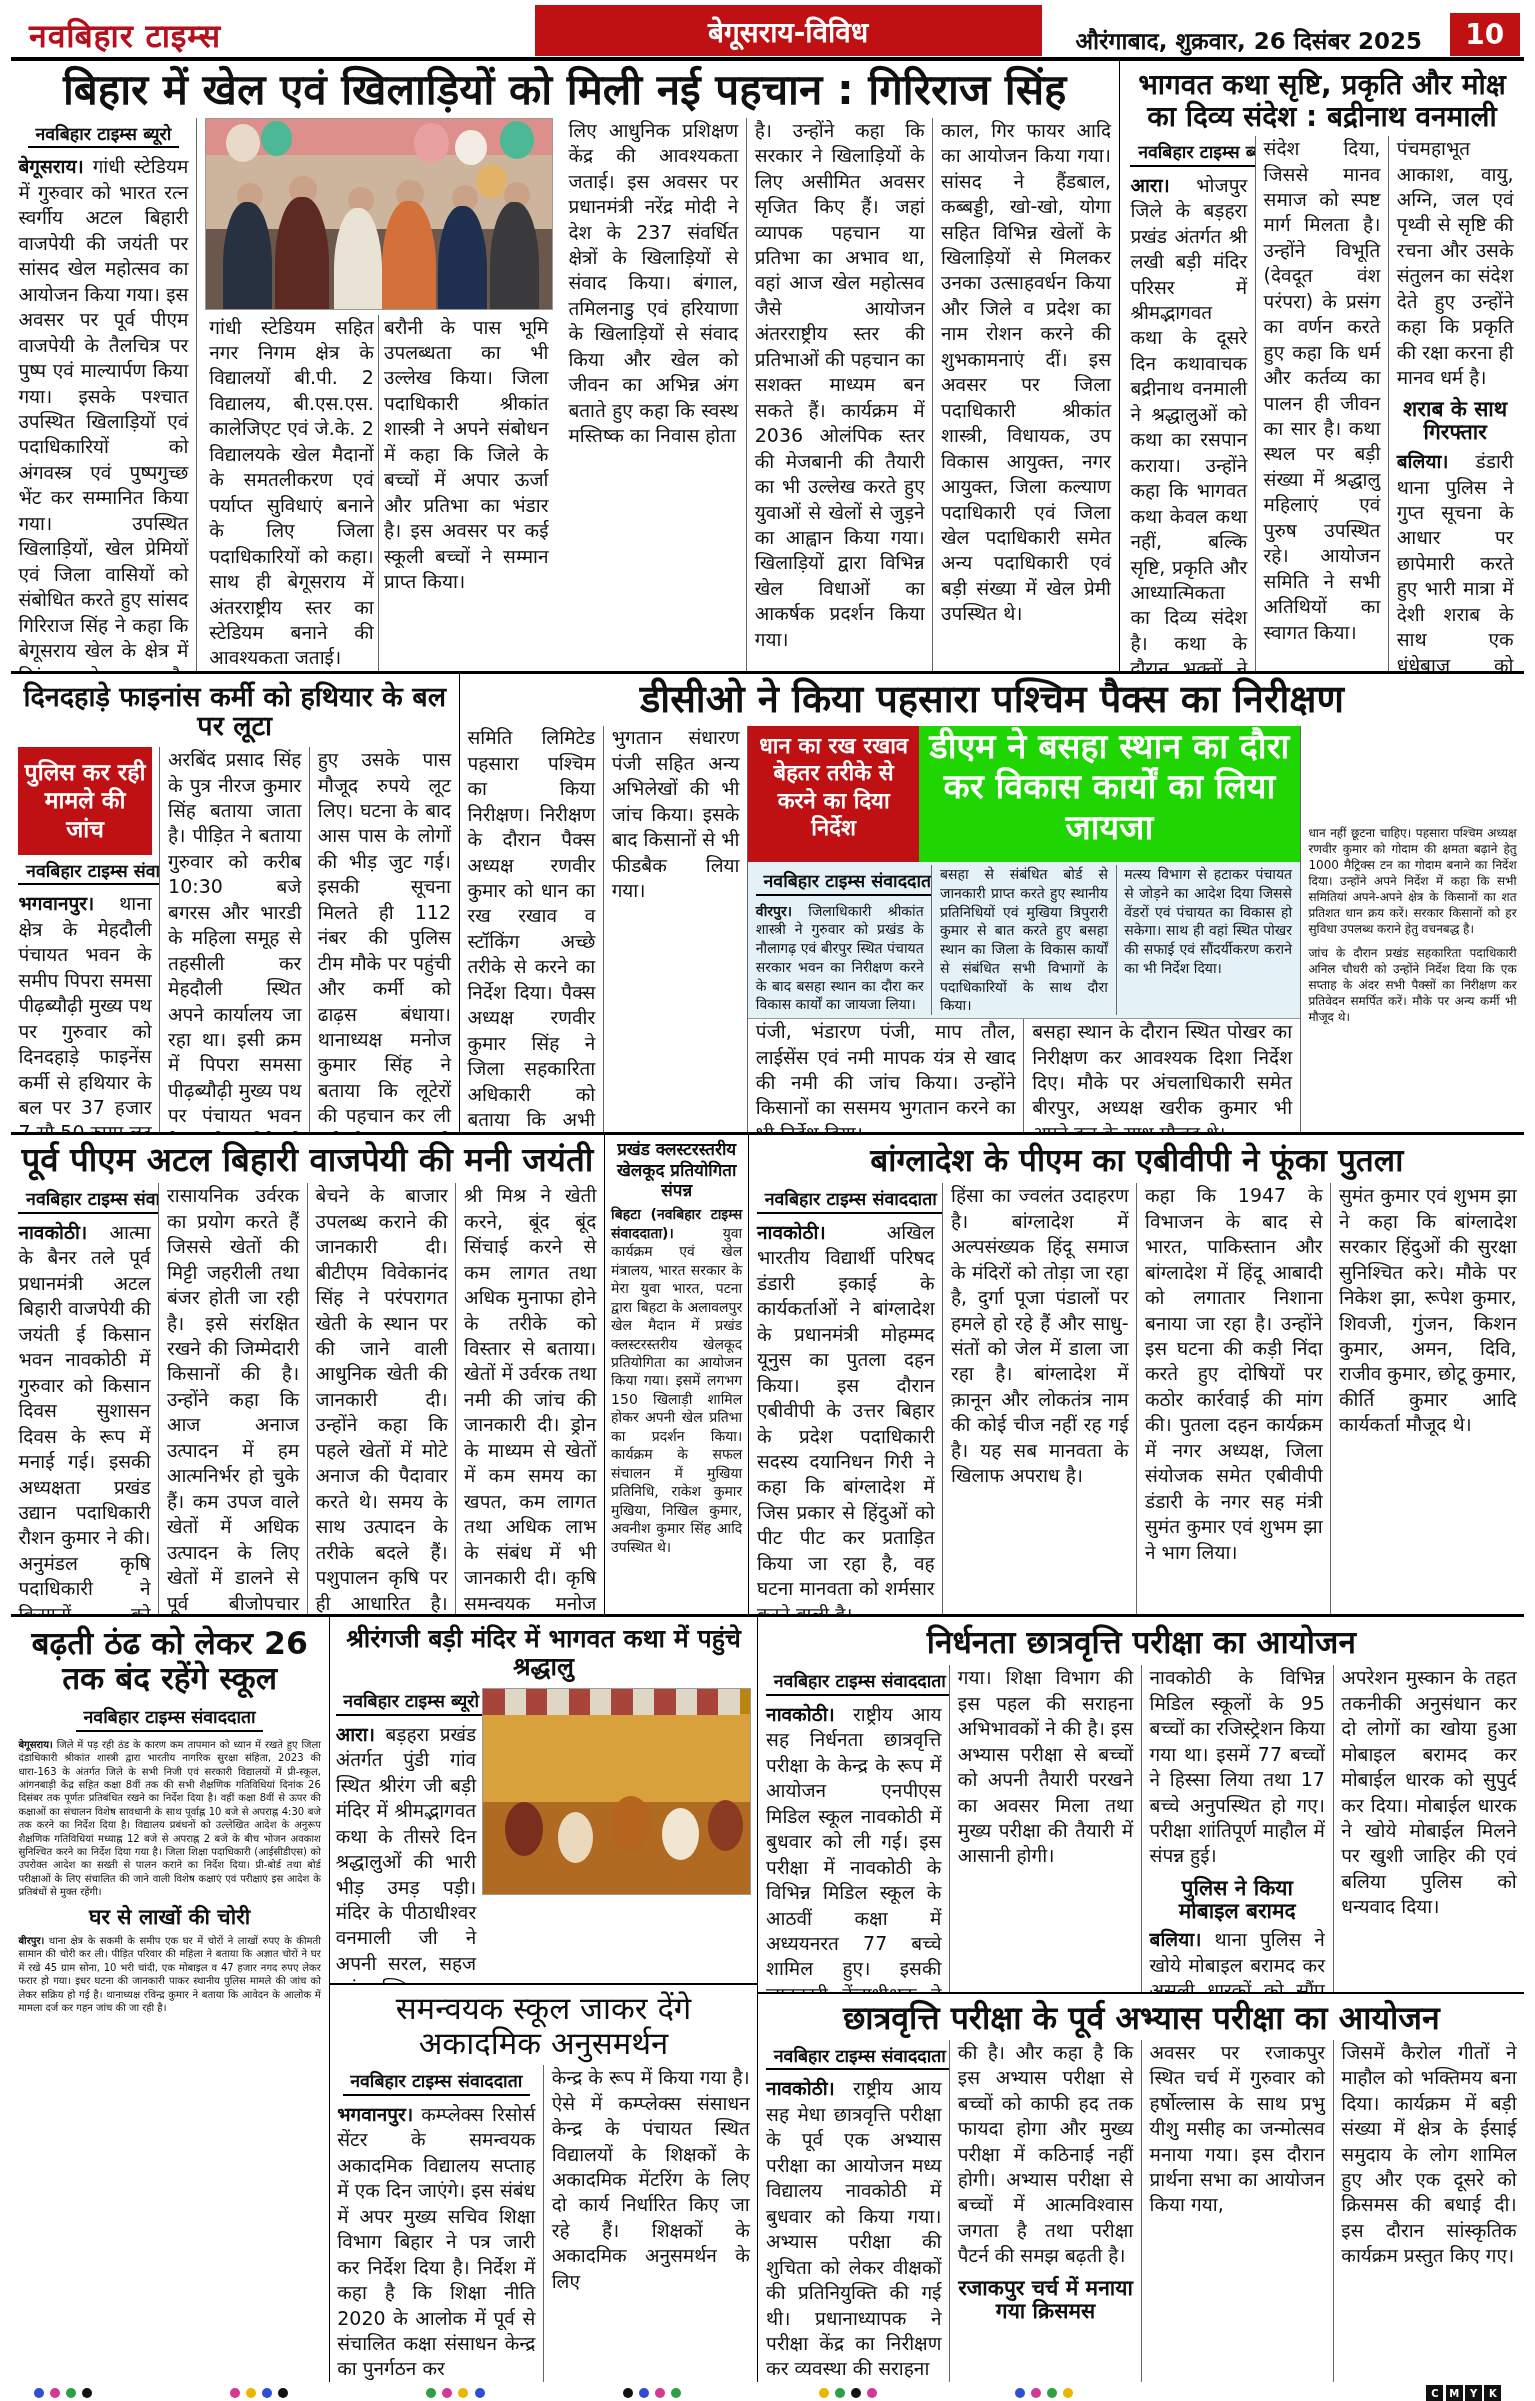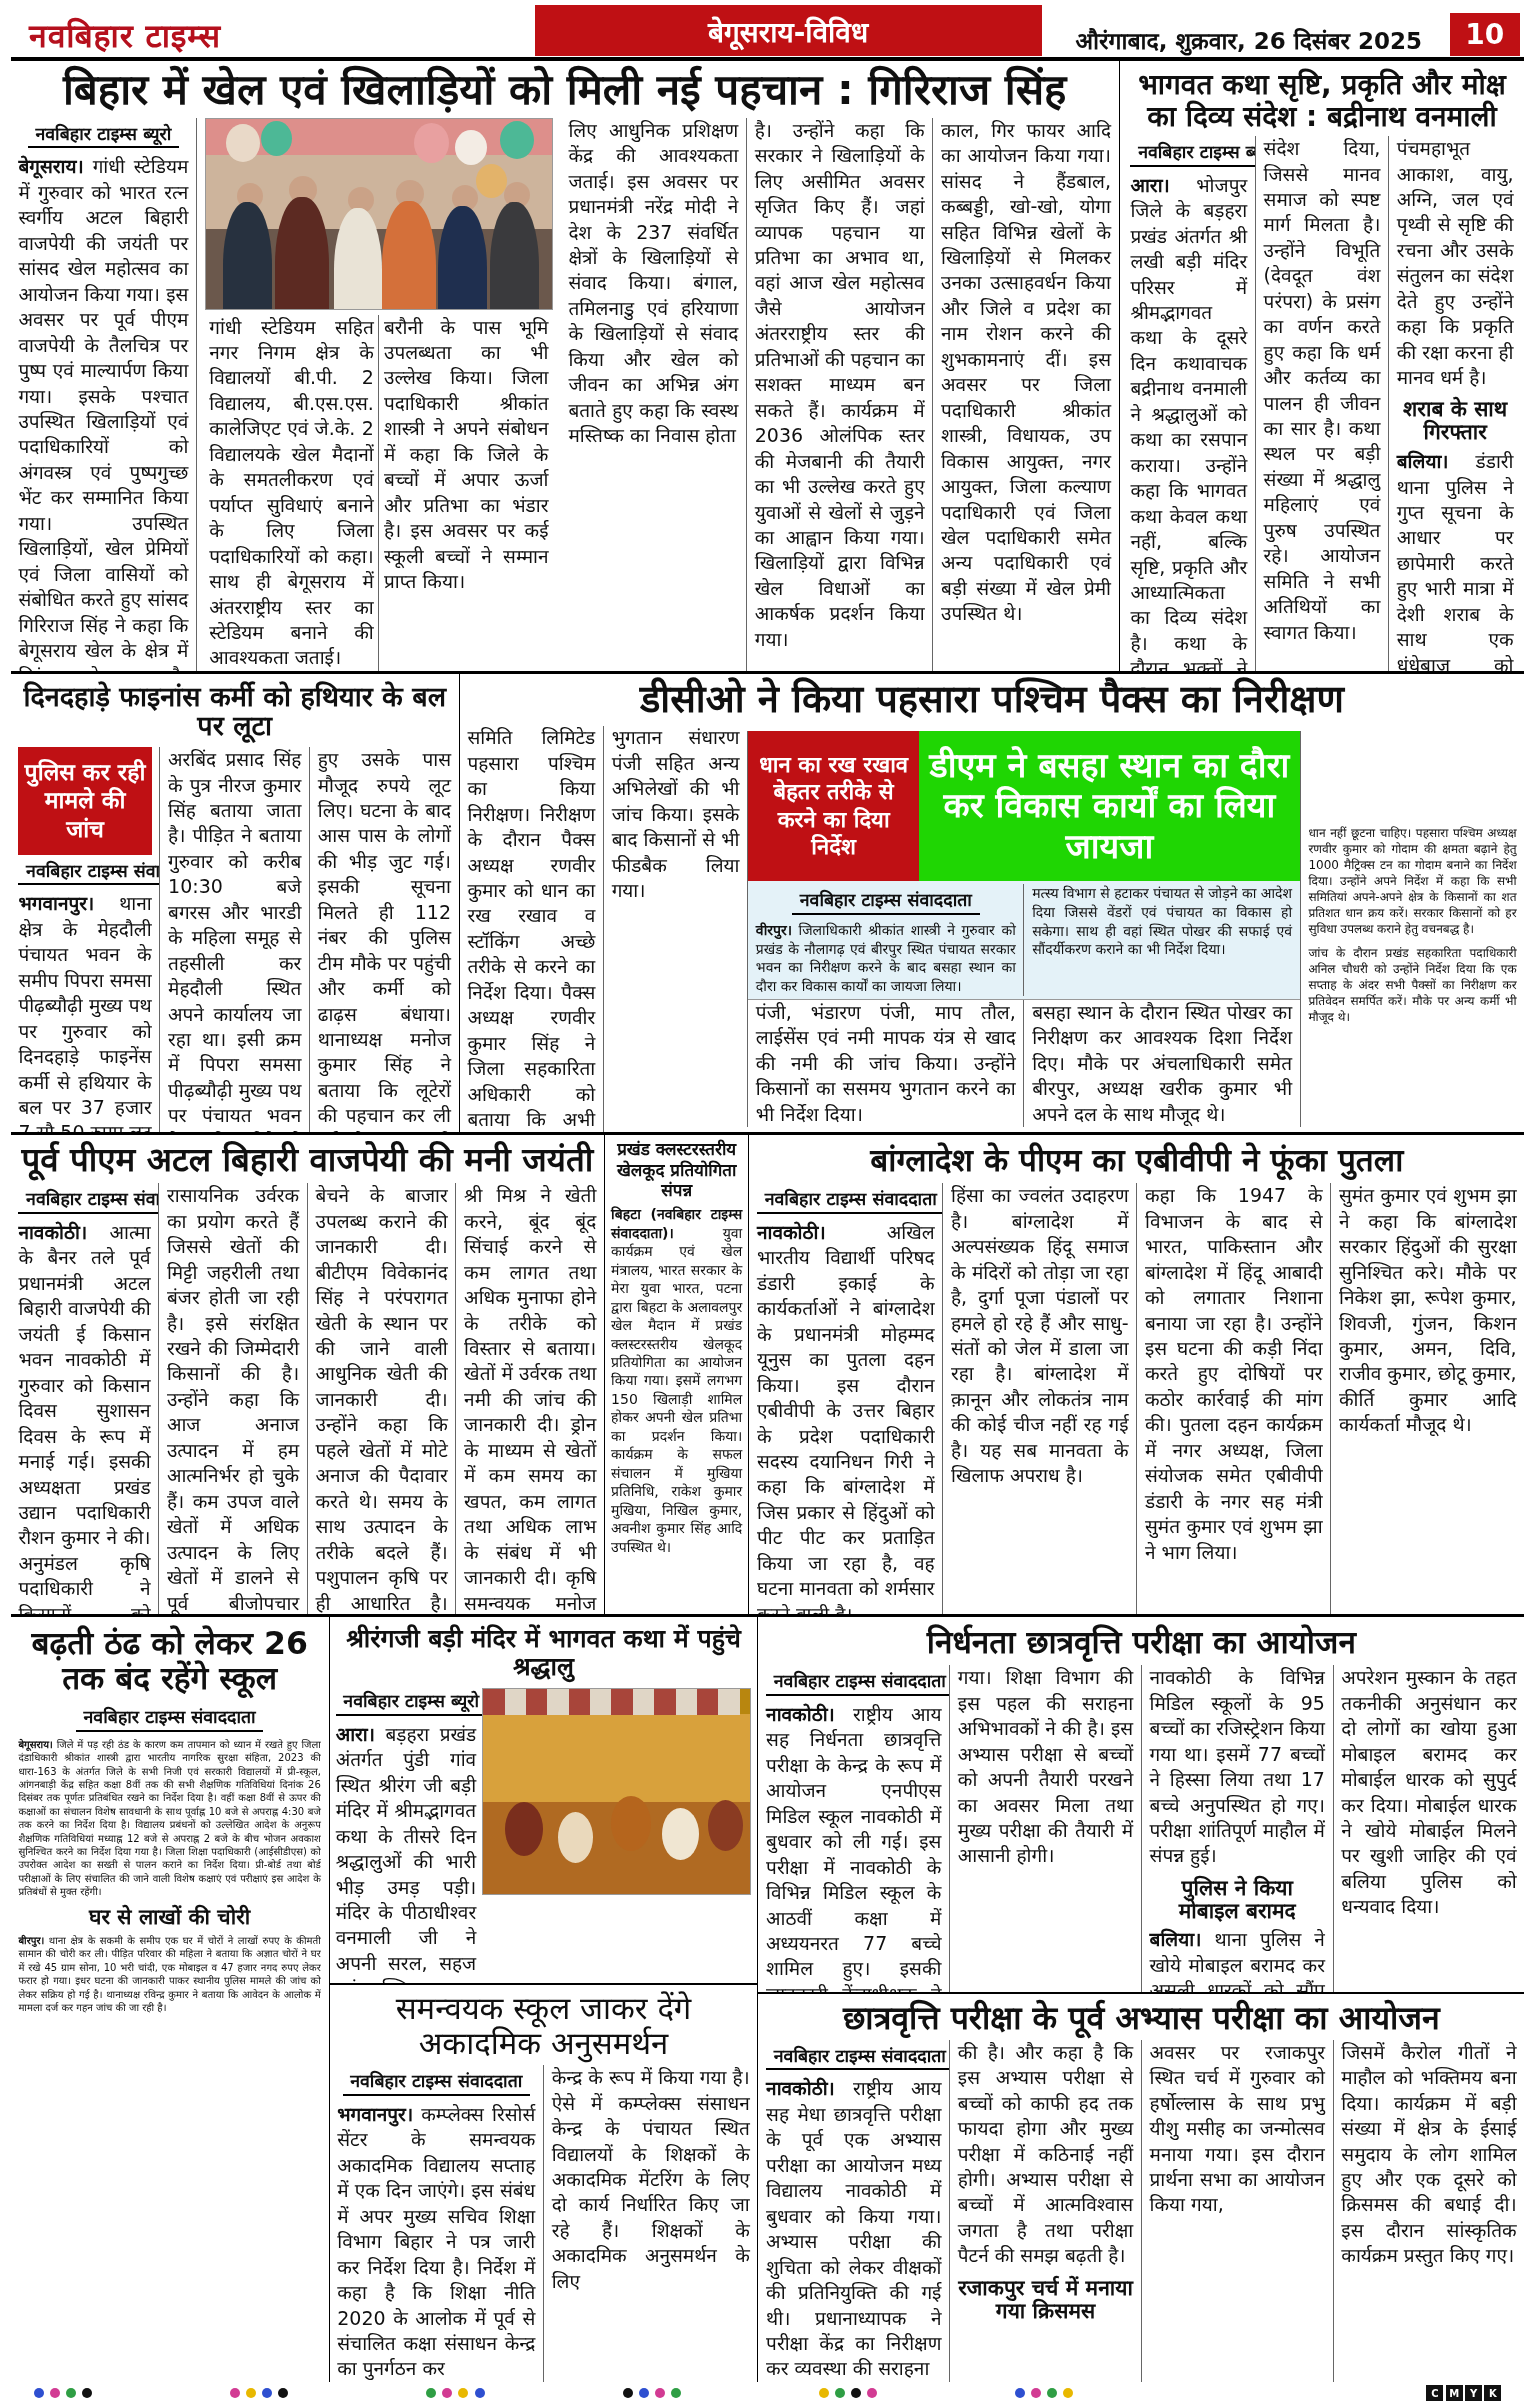--- a/index.html
+++ b/index.html
@@ -218,20 +218,23 @@
             <div class="redbox redbox-dhan">धान का रख रखाव बेहतर तरीके से करने का दिया निर्देश</div>
             <div class="greenbox">डीएम ने बसहा स्थान का दौरा कर विकास कार्यों का लिया जायजा</div>
           </div>
           <div class="panel">
             <div class="col">
               <span class="byline">नवबिहार टाइम्स संवाददाता</span>
               <p><b class="lead">वीरपुर।</b>
                  <span>जिलाधिकारी श्रीकांत शास्त्री ने गुरुवार को प्रखंड के नौलागढ़ एवं बीरपुर स्थित पंचायत सरकार भवन का निरीक्षण करने के बाद बसहा स्थान का दौरा कर विकास कार्यों का जायजा लिया।</span></p>
             </div>
             <div class="col">
+              <p>बसहा से संबंधित बोर्ड से जानकारी प्राप्त करते हुए स्थानीय प्रतिनिधियों एवं मुखिया त्रिपुरारी कुमार से बात करते हुए बसहा स्थान का जिला के विकास कार्यों से संबंधित सभी विभागों के पदाधिकारियों के साथ दौरा किया।</p>
+            </div>
+            <div class="col">
               <p>मत्स्य विभाग से हटाकर पंचायत से जोड़ने का आदेश दिया जिससे वेंडरों एवं पंचायत का विकास हो सकेगा। साथ ही वहां स्थित पोखर की सफाई एवं सौंदर्यीकरण कराने का भी निर्देश दिया।</p>
             </div>
           </div>
           <div class="below-row">
             <div class="col">
               <p>पंजी, भंडारण पंजी, माप तौल, लाईसेंस एवं नमी मापक यंत्र से खाद की नमी की जांच किया। उन्होंने किसानों का ससमय भुगतान करने का भी निर्देश दिया।</p>
             </div>
             <div class="col">
               <p>बसहा स्थान के दौरान स्थित पोखर का निरीक्षण कर आवश्यक दिशा निर्देश दिए। मौके पर अंचलाधिकारी समेत बीरपुर, अध्यक्ष खरीक कुमार भी अपने दल के साथ मौजूद थे।</p>
             </div>

